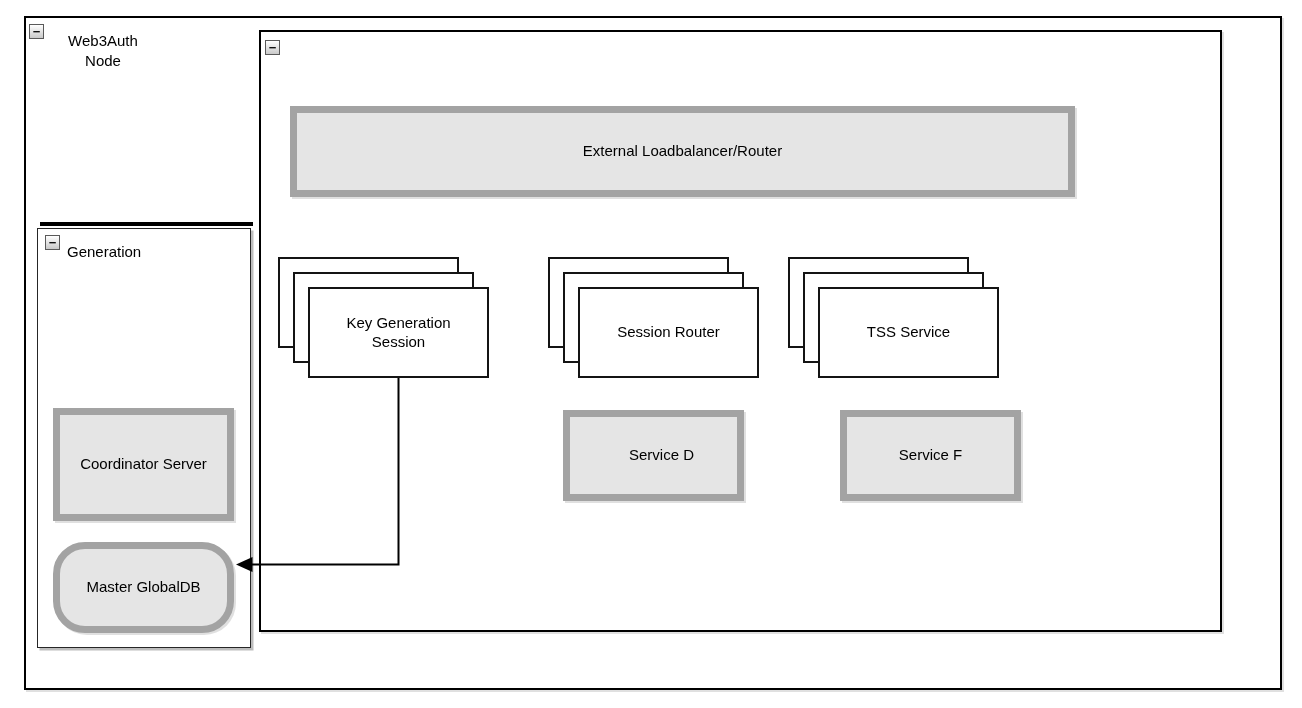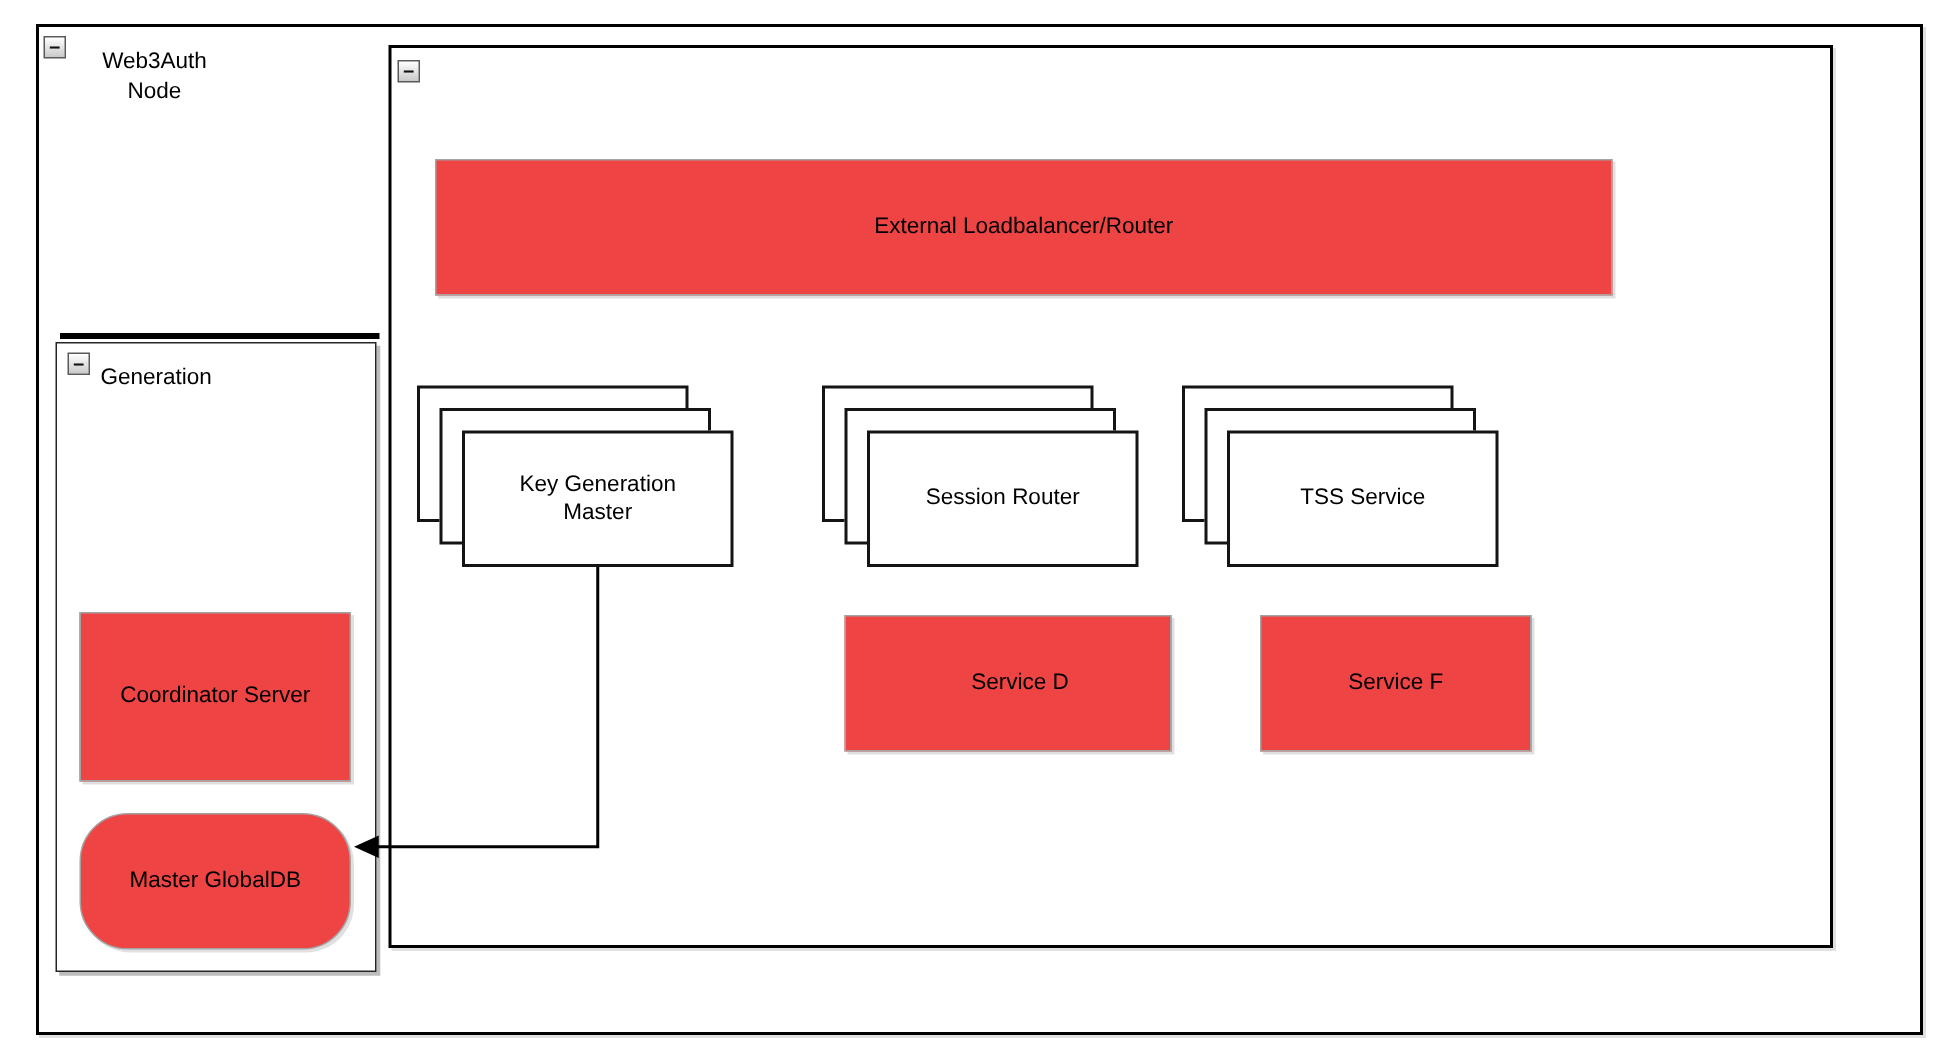--- a/index.html
+++ b/index.html
@@ -6,21 +6,21 @@
   .canvas{
     position:relative;width:1302px;height:708px;background:#ffffff;overflow:hidden;
     font-family:"Liberation Sans",sans-serif;color:#000;
   }
   .container{position:absolute;background:#ffffff;box-sizing:border-box;}
   .outer-container{border:2.5px solid #000;box-shadow:2px 2px 0 rgba(0,0,0,0.12);}
   .region-container{border:2px solid #000;box-shadow:2px 2px 0 rgba(0,0,0,0.12);}
   .coordinator-container{border:1.5px solid #262626;box-shadow:2.5px 2.5px 0 #bdbdbd;}
   .coordinator-topbar{position:absolute;background:#000;height:3.5px;}
   .box{
-    position:absolute;background:#ef4444;border:1px solid #a3a3a3;box-sizing:border-box;
+    position:absolute;background:#e5e5e5;border:7px solid #a3a3a3;box-sizing:border-box;
     display:flex;align-items:center;justify-content:center;text-align:center;
     font-size:15px;line-height:1.25;padding:0 20px;
     box-shadow:2px 2px 0 rgba(0,0,0,0.12);
   }
   .card{
     position:absolute;background:#ffffff;border:2px solid #141414;box-sizing:border-box;
     width:181px;height:91px;display:flex;align-items:center;justify-content:center;
     text-align:center;font-size:15px;line-height:1.25;padding:0 20px;
   }
   .collapse-btn{
@@ -43,36 +43,36 @@
   <div class="ctr-label centered" style="left:50px;top:31px;width:106px;">Web3Auth Node</div>
 
   <div class="container region-container" style="left:259px;top:30px;width:963px;height:602px;"></div>
   <div class="collapse-btn" style="left:265px;top:40px;">−</div>
 
   <div class="box" style="left:290px;top:106px;width:785px;height:91px;">External Loadbalancer/Router</div>
 
   <div>
     <div class="card" style="left:278px;top:257px;"></div>
     <div class="card" style="left:293px;top:272px;"></div>
-    <div class="card" style="left:308px;top:287px;">Key Generation Master</div>
+    <div class="card" style="left:308px;top:287px;">Key Generation Session</div>
   </div>
 
   <div>
     <div class="card" style="left:548px;top:257px;"></div>
     <div class="card" style="left:563px;top:272px;"></div>
     <div class="card" style="left:578px;top:287px;">Session Router</div>
   </div>
 
   <div>
     <div class="card" style="left:788px;top:257px;"></div>
     <div class="card" style="left:803px;top:272px;"></div>
     <div class="card" style="left:818px;top:287px;">TSS Service</div>
   </div>
 
-  <div class="box" style="left:563px;top:410px;width:218px;height:91px;padding-left:36px;">Service D</div>
+  <div class="box" style="left:563px;top:410px;width:181px;height:91px;padding-left:36px;">Service D</div>
   <div class="box" style="left:818px;top:410px;width:181px;height:91px;margin-left:22px;">Service F</div>
 
   <div class="coordinator-topbar" style="left:40px;top:222px;width:213px;"></div>
   <div class="container coordinator-container" style="left:37px;top:228px;width:214px;height:420px;"></div>
   <div class="collapse-btn" style="left:45px;top:235px;">−</div>
   <div class="ctr-label" style="left:67px;top:242px;">Generation</div>
 
   <div class="box" style="left:53px;top:408px;width:181px;height:113px;">Coordinator Server</div>
   <div class="box" style="left:53px;top:542px;width:181px;height:91px;border-radius:32px;">Master GlobalDB</div>
 

